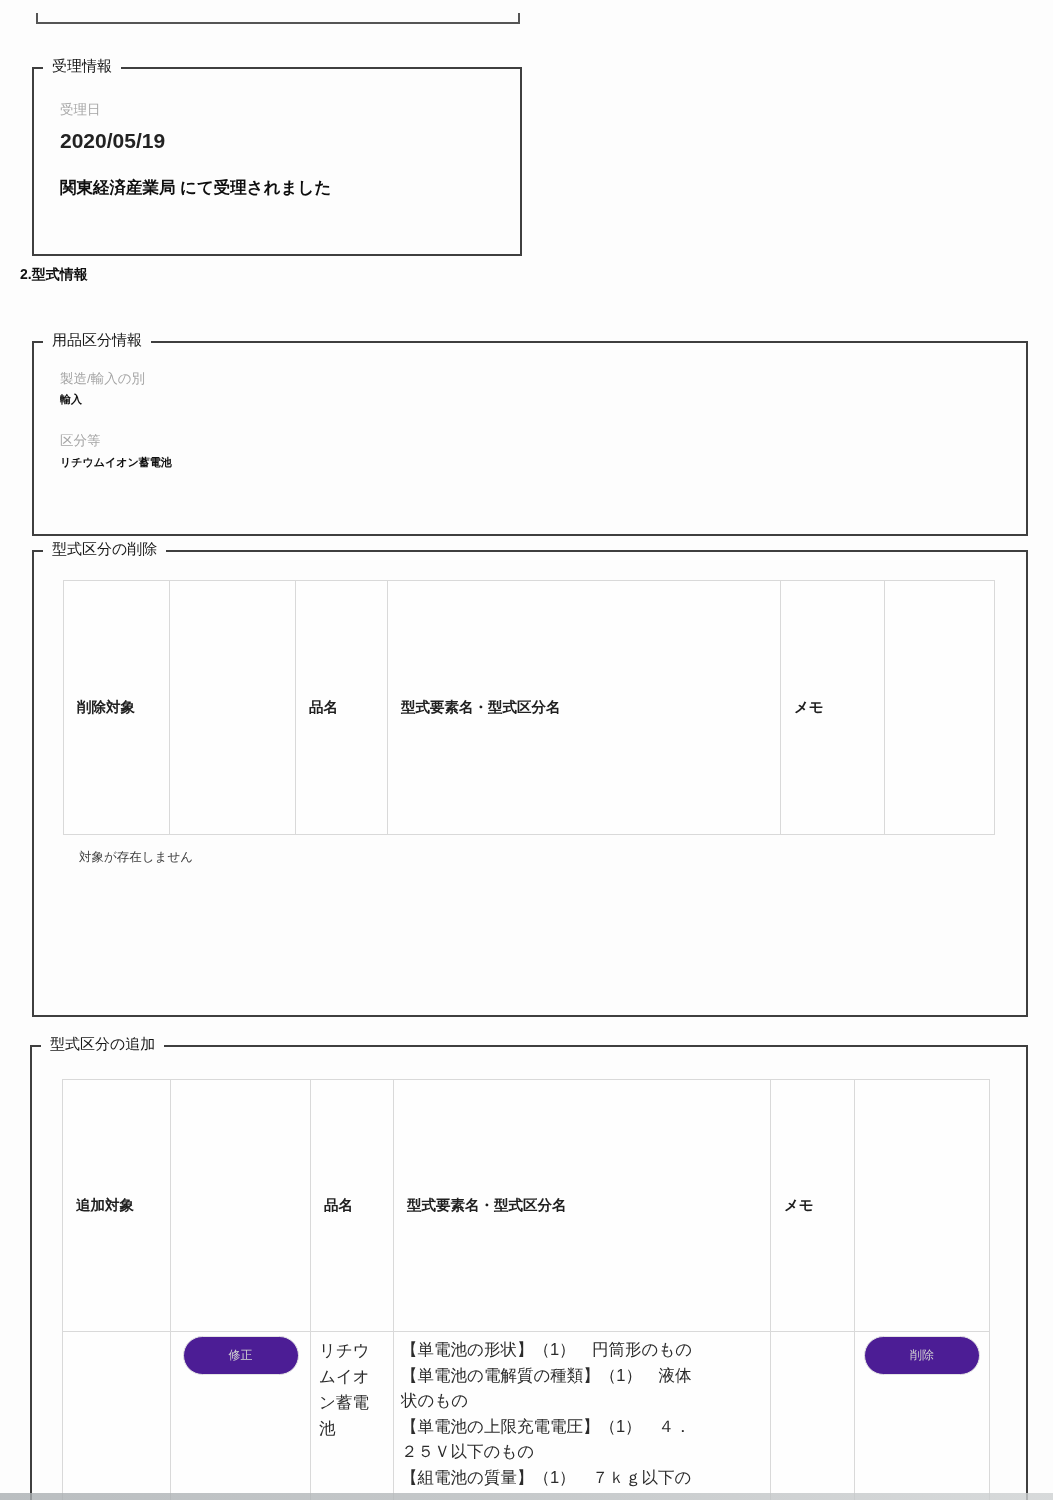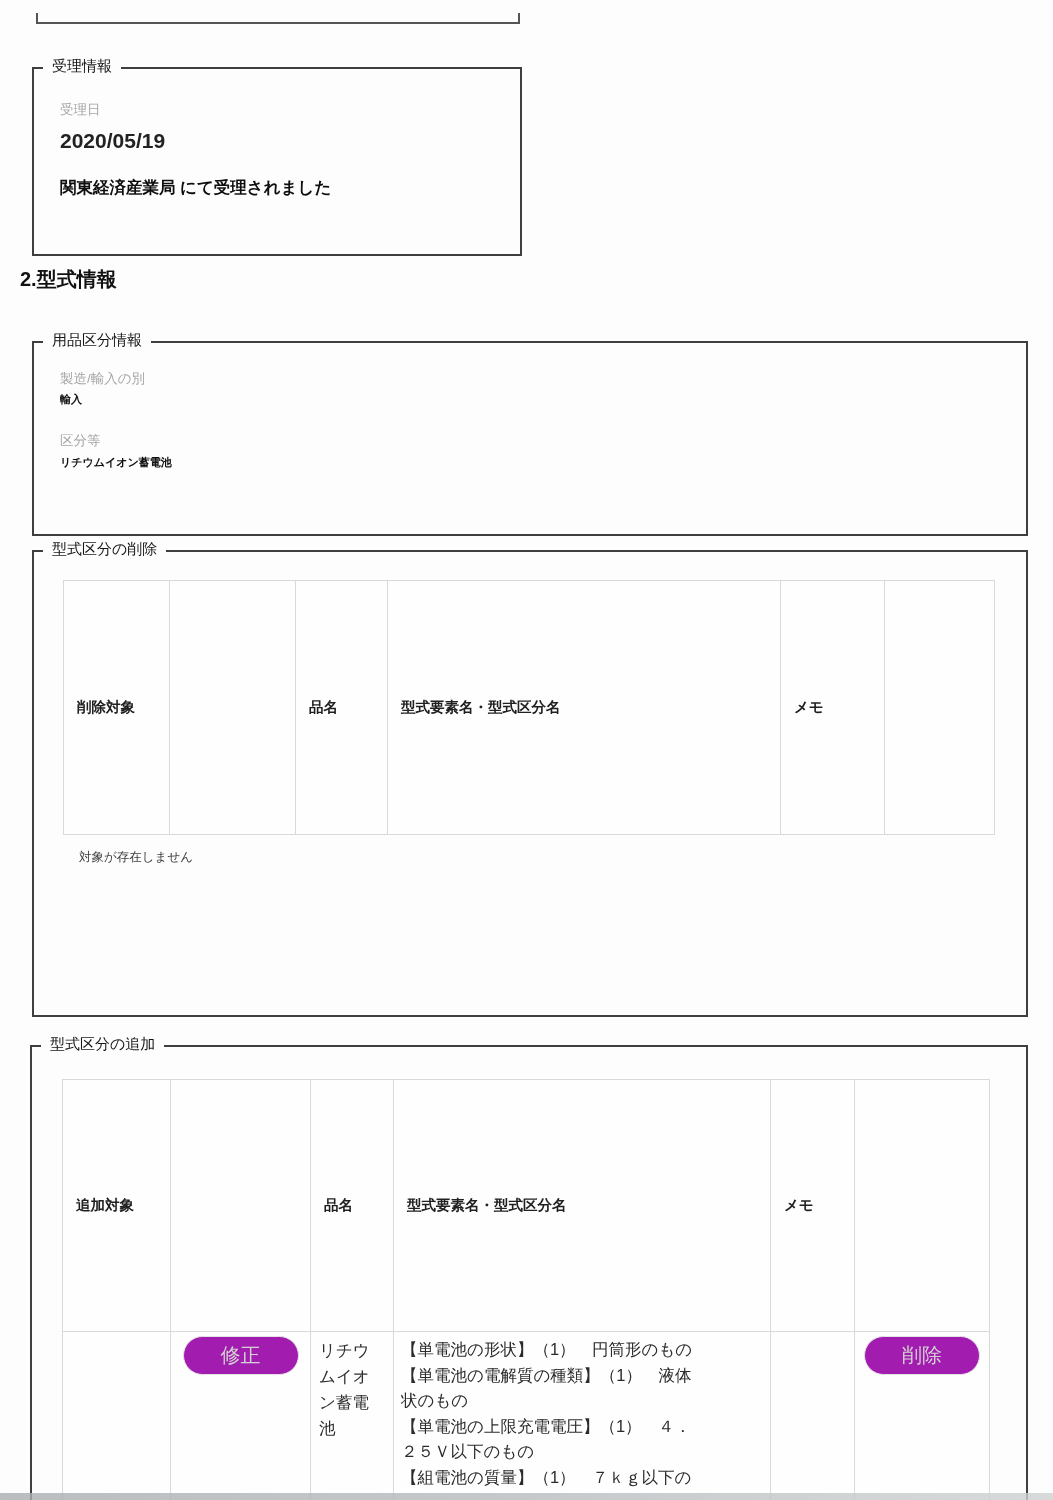--- a/index.html
+++ b/index.html
@@ -24,21 +24,21 @@
   .fs-deletion{left:32px;top:550px;width:992px;height:463px;}
   .fs-addition{left:30px;top:1045px;width:994px;height:470px;border-bottom:none;}
   .fld{position:absolute;white-space:nowrap;}
   .muted{color:#a5a5a5;font-size:13.5px;}
   .val-strong{color:#101010;font-weight:bold;font-size:11px;}
   .date-val{color:#222;font-weight:600;font-size:21px;}
   .msg-strong{color:#0e0e0e;font-weight:bold;font-size:16.5px;}
   .note{color:#2e2e2e;font-size:13.5px;}
   .section-heading{
     position:absolute;left:20px;top:266px;margin:0;
-    font-size:20px;font-weight:bold;color:#111;white-space:nowrap;
+    font-size:14px;font-weight:bold;color:#111;white-space:nowrap;
   }
   
   .grid{
     position:absolute;border-collapse:collapse;table-layout:fixed;background:#fefefe;
   }
   .grid th,.grid td{border:1px solid #d9d9d9;overflow:hidden;}
   .grid th{
     font-size:14.5px;font-weight:bold;color:#202020;text-align:left;
     padding:0 4px 0 13px;vertical-align:middle;white-space:nowrap;
   }
@@ -46,22 +46,22 @@
   .del-grid .head-row{height:254px;}
   .add-grid{left:30px;top:32px;width:927px;}
   .add-grid .head-row{height:252px;}
   .add-grid .data-row{height:171px;}
   .add-grid .data-row td{vertical-align:top;}
   .empty-msg{position:absolute;left:45px;top:297px;font-size:12.5px;color:#3d3d3d;}
   
   .btn-cell{text-align:center;padding-top:4px;}
   .ghost-btn{
     display:inline-block;width:116px;height:39px;border-radius:20px;
-    border:1px solid #e4e4e4;background:#a21caf;color:#d2d2d2;
-    font-size:20px;font-family:Liberation Serif, serif;line-height:37px;padding:0;cursor:pointer;
+    border:1px solid #e4e4e4;background:#4c1d95;color:#d2d2d2;
+    font-size:12px;font-family:Liberation Serif, serif;line-height:37px;padding:0;cursor:pointer;
   }
   .name-cell{
     padding:5px 18px 0 8px;font-size:16.5px;line-height:26px;color:#2b2b2b;
     word-break:break-all;
   }
   .type-cell{padding:5px 0 0 7px;}
   .type-line{font-size:16.5px;line-height:25.5px;color:#2b2b2b;white-space:nowrap;}
   
   .scan-edge{
     position:absolute;left:0;top:1493px;width:1053px;height:7px;

